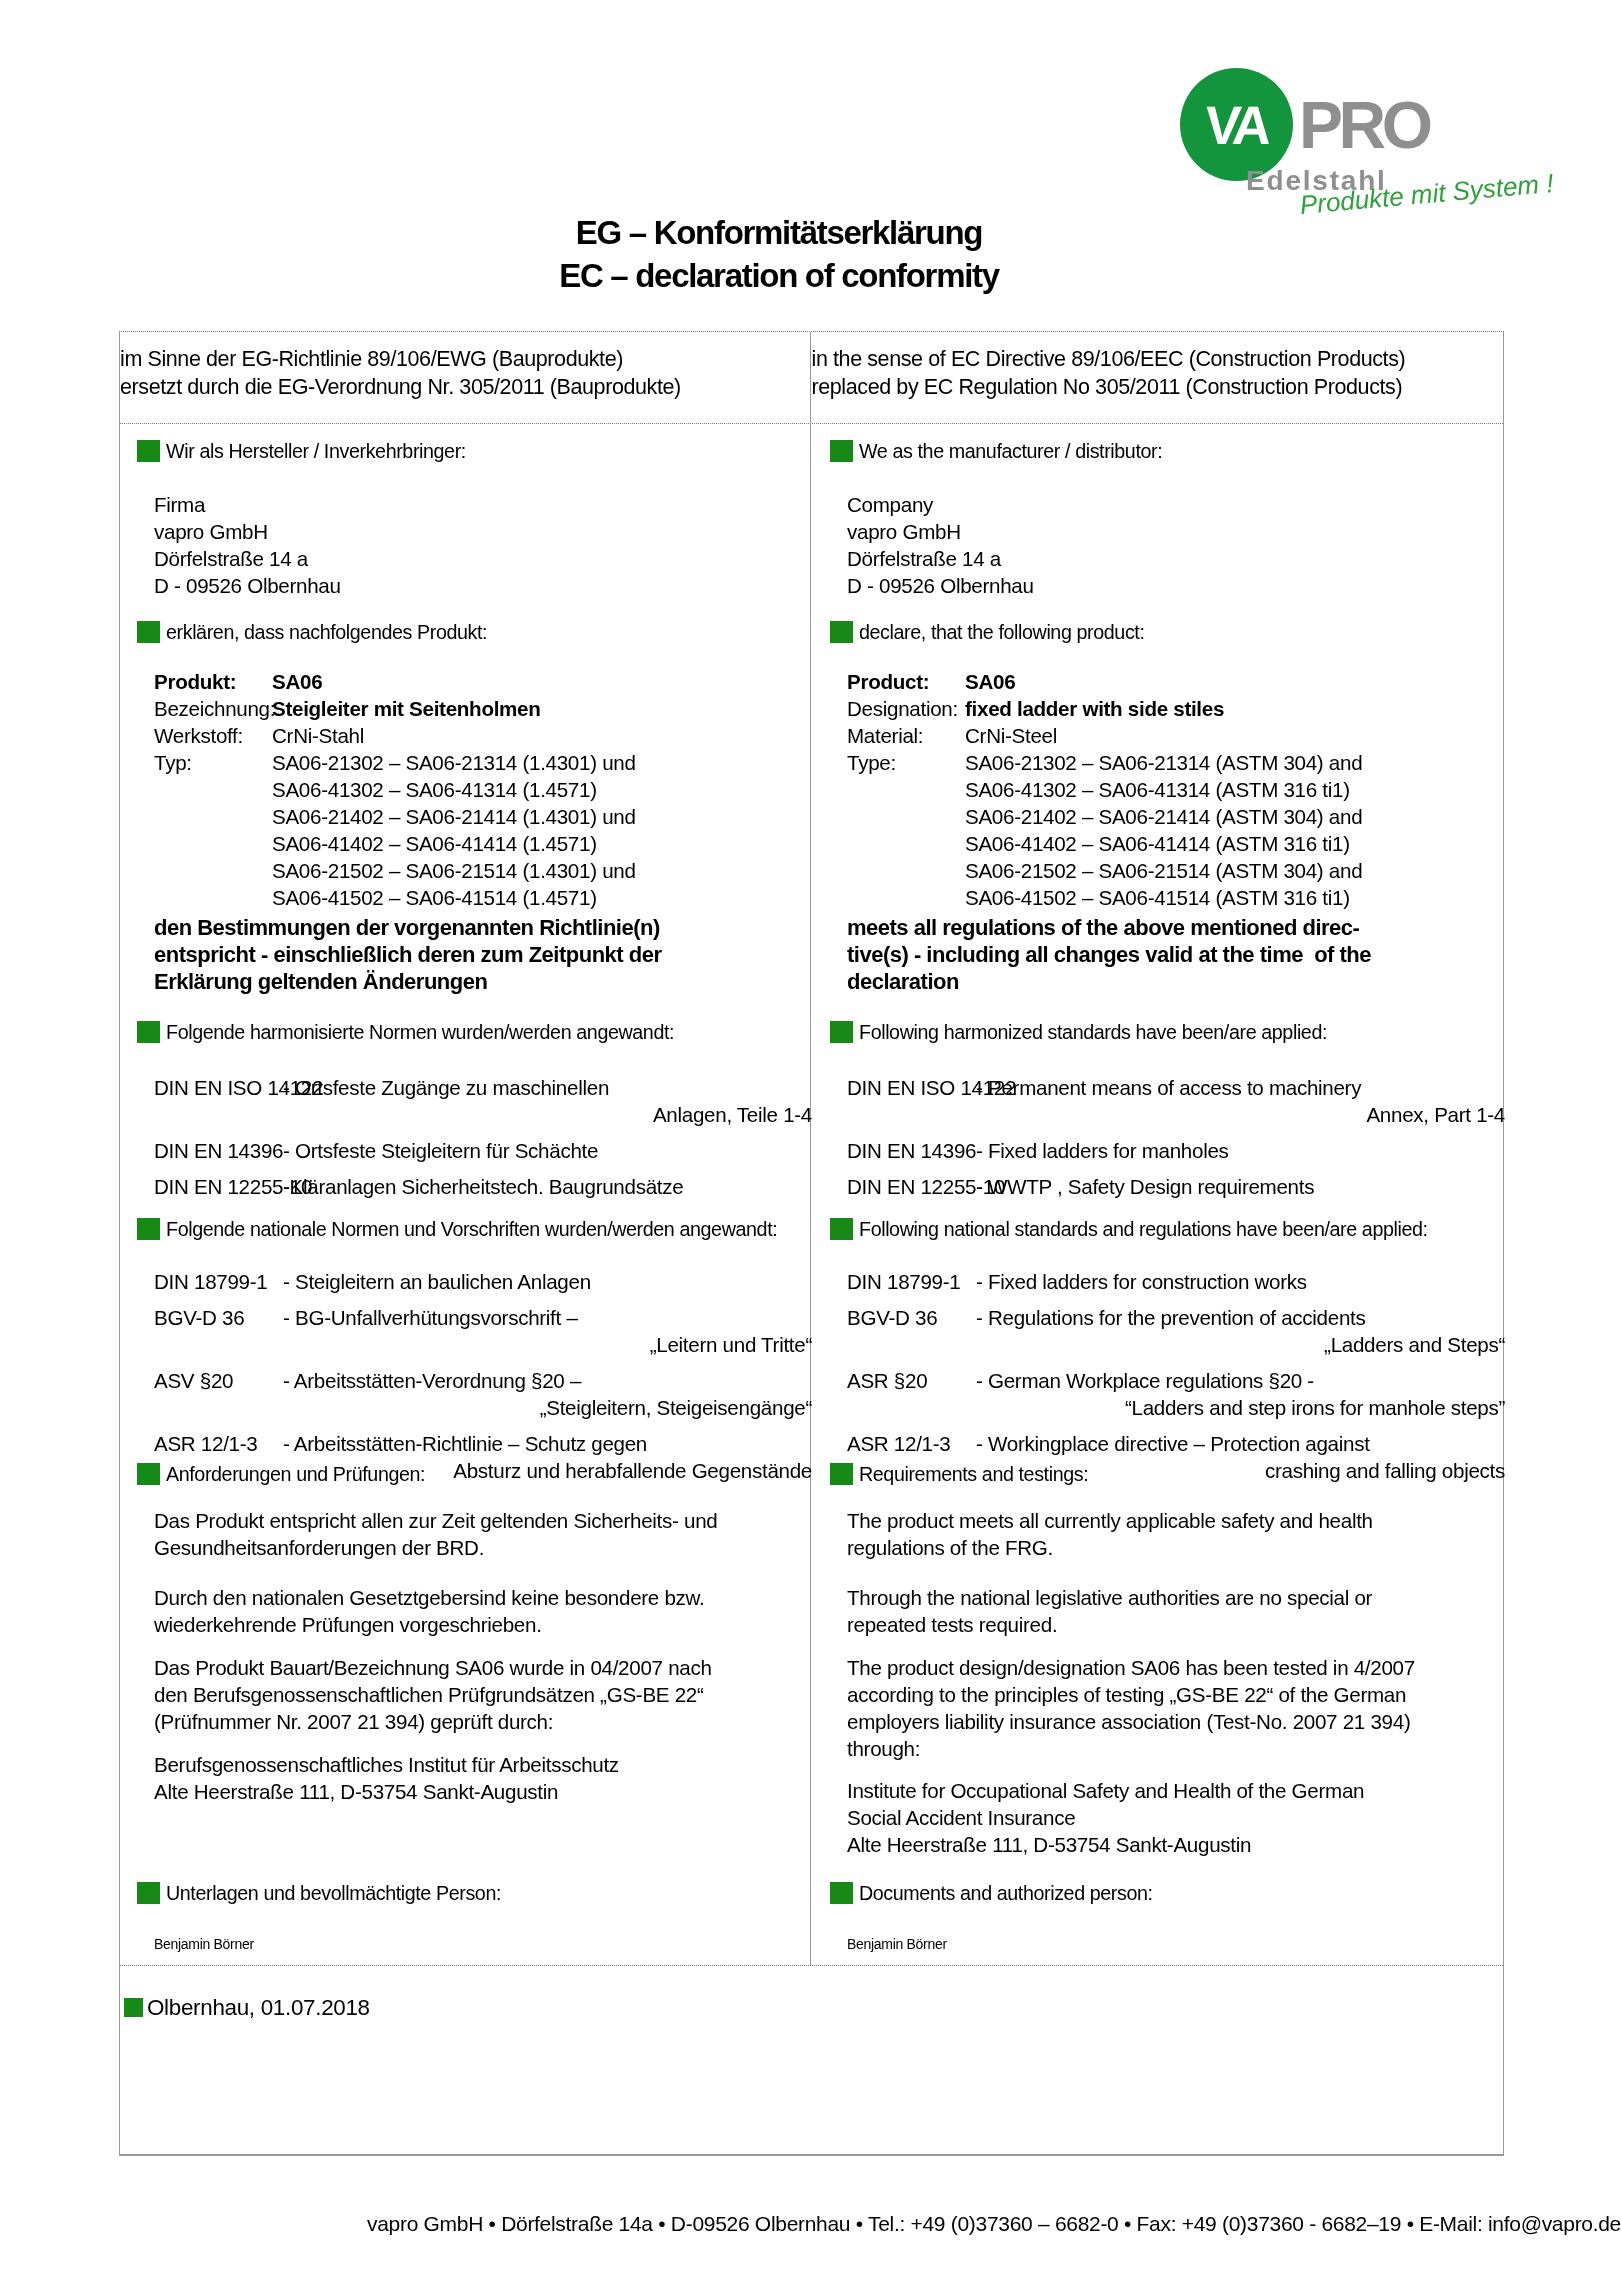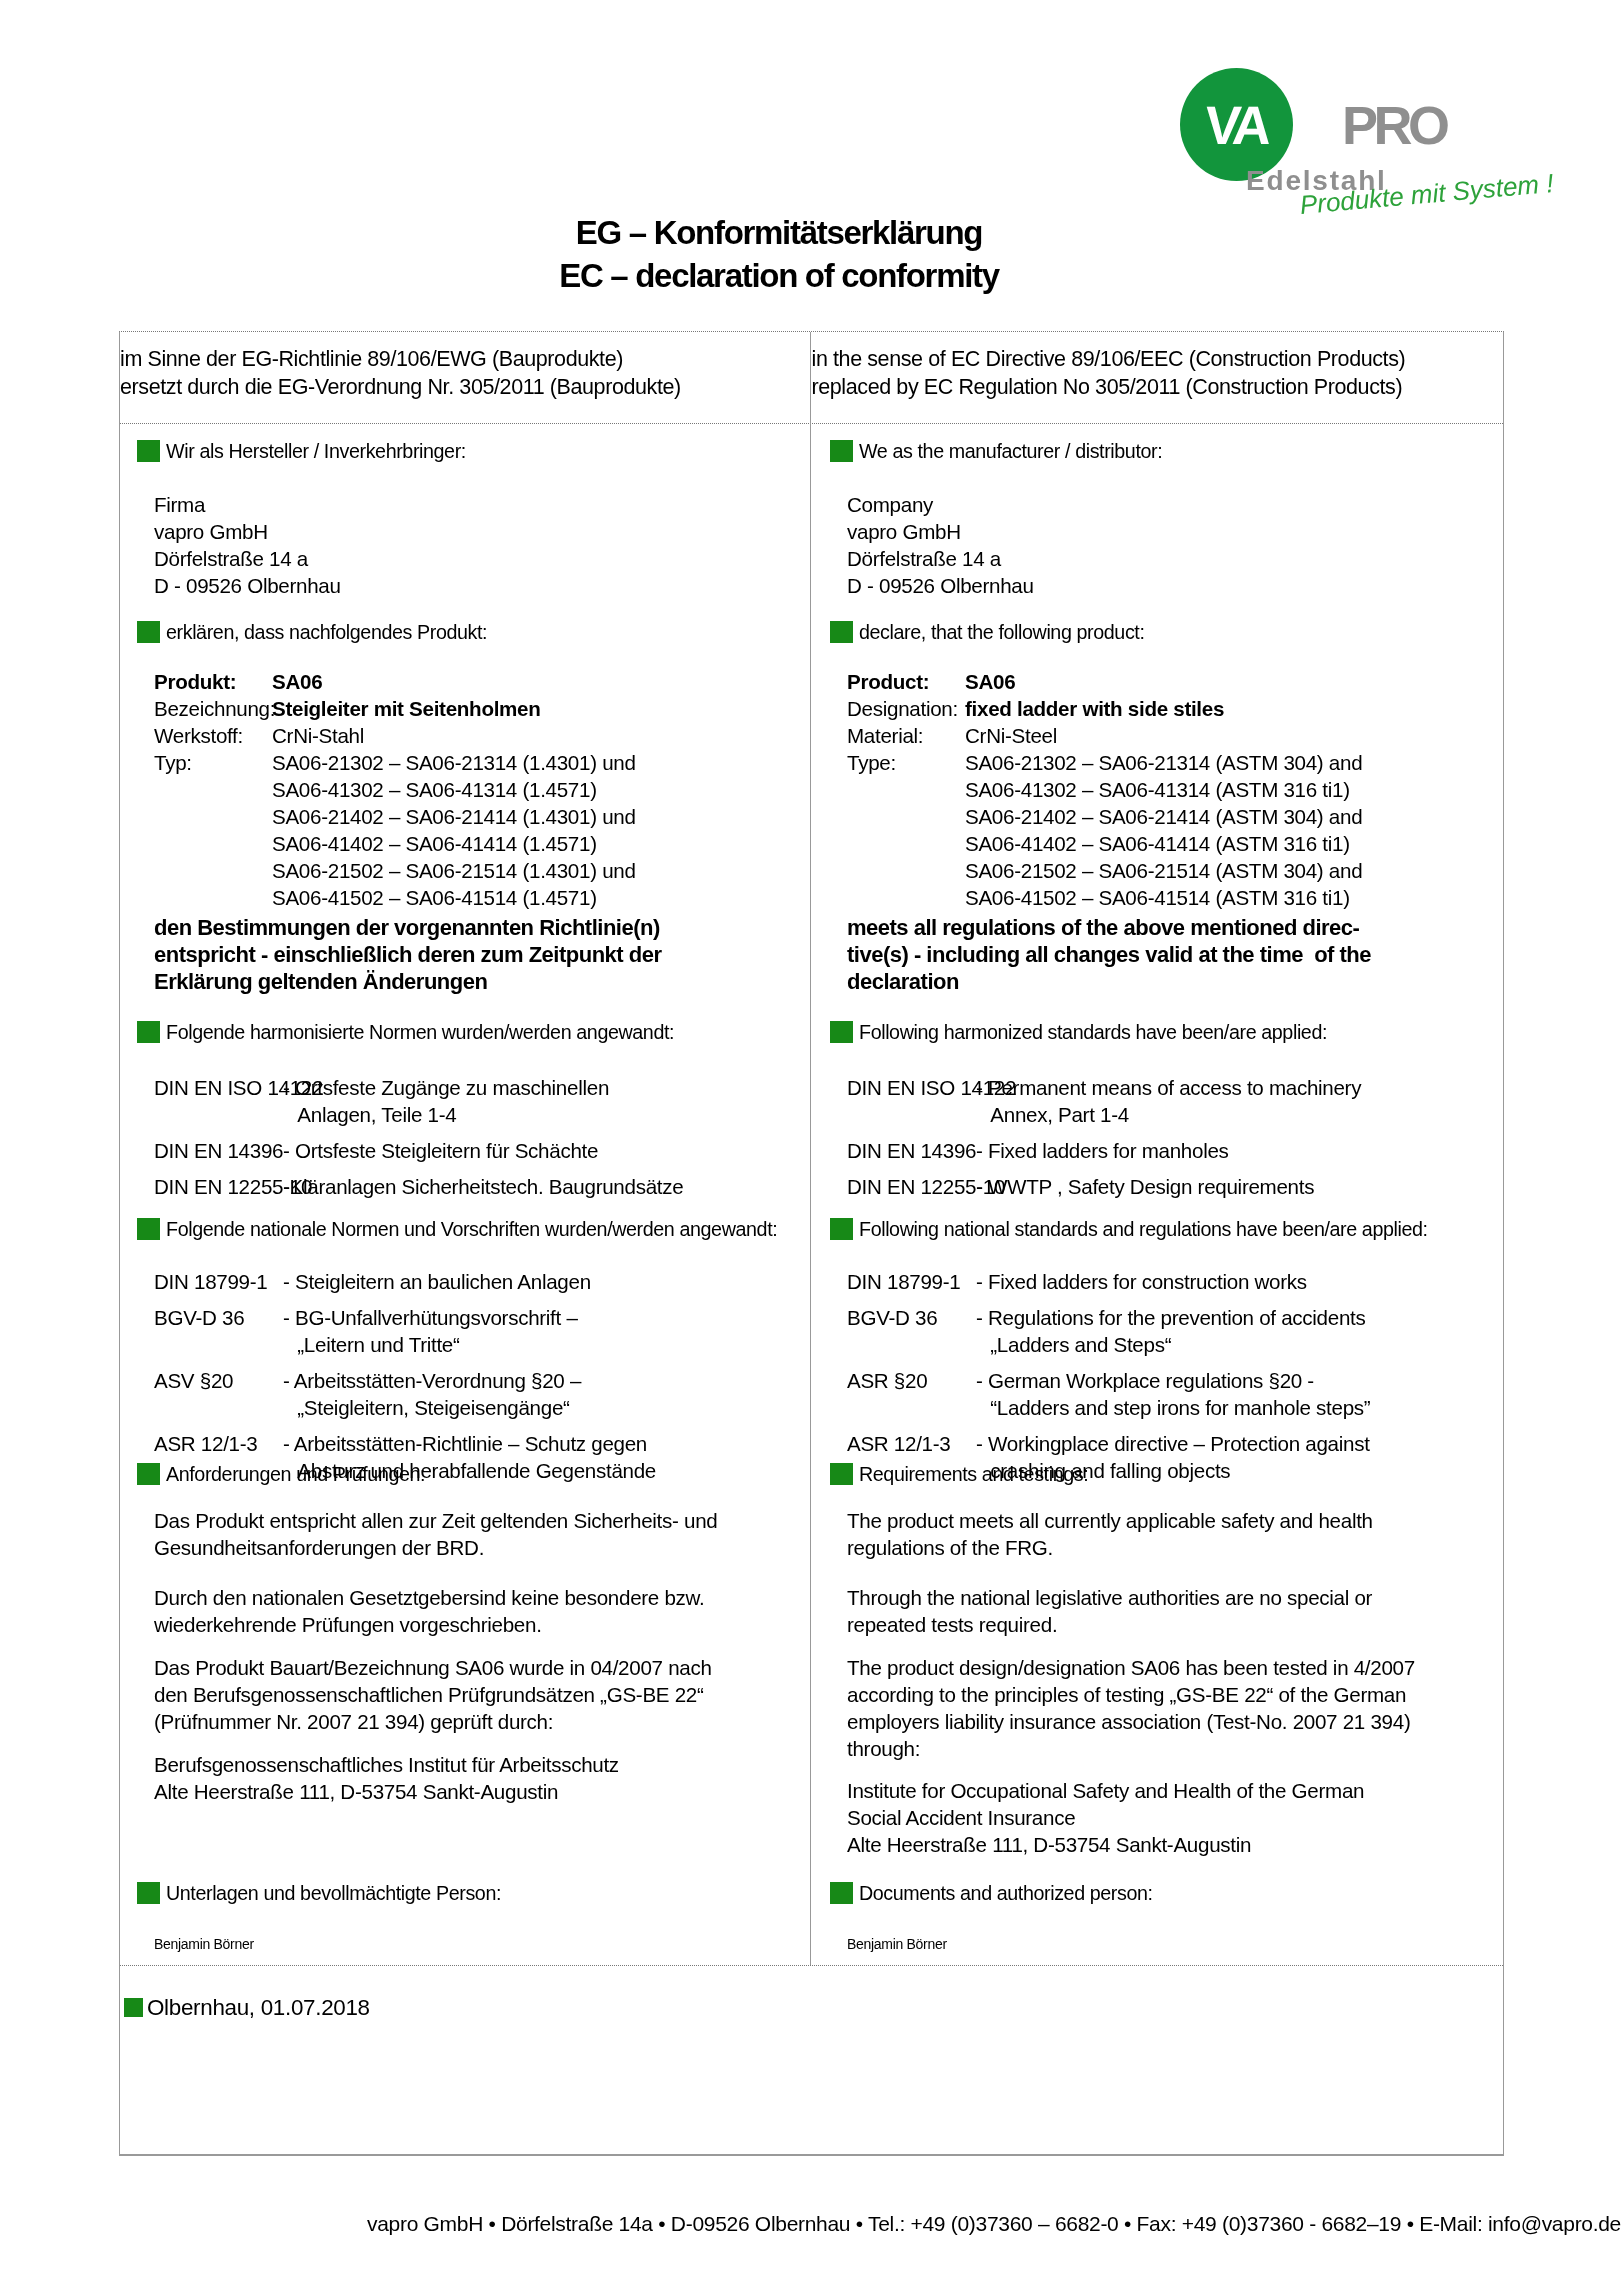--- a/index.html
+++ b/index.html
@@ -6,22 +6,22 @@
   body{
     width:1621px;height:2292px;background:#ffffff;position:relative;
     font-family:"Liberation Sans",sans-serif;color:#000;overflow:hidden;
   }
   .line{white-space:pre;}
 
   
   .logo-circle{position:absolute;left:1180px;top:68px;width:113px;height:113px;border-radius:50%;
     background:#12953c;display:flex;align-items:center;justify-content:center;}
   .logo-va{font-size:54px;font-weight:800;color:#fff;letter-spacing:-4.5px;transform:skewX(-4deg);}
-  .logo-pro{position:absolute;left:1299px;top:84px;font-size:54px;line-height:82px;font-weight:800;
-    color:#8f8f8f;letter-spacing:-4.5px;margin-left:43px;}
+  .logo-pro{position:absolute;left:1299px;top:84px;font-size:66px;line-height:82px;font-weight:800;
+    color:#8f8f8f;letter-spacing:-4.5px;}
   .logo-edelstahl{position:absolute;left:1246px;top:165px;font-size:28px;font-weight:700;
     color:#8f8f8f;letter-spacing:1.8px;}
   .logo-tagline{position:absolute;left:1300px;top:190px;font-size:26px;font-style:italic;
     color:#2da23a;transform:rotate(-5deg);transform-origin:left center;white-space:pre;}
 
   
   .title{position:absolute;left:0;top:211px;width:1558px;text-align:center;
     font-size:33px;font-weight:bold;line-height:43px;letter-spacing:-1.3px;}
 
   
@@ -47,21 +47,21 @@
   .bold-block{font-weight:bold;font-size:22px;letter-spacing:-0.5px;}
 
   .product-labels .line:nth-child(1){font-weight:bold;}
   .product-values .line:nth-child(1),
   .product-values .line:nth-child(2){font-weight:bold;}
 
   .stdrows{position:absolute;left:0;width:100%;}
   .stdrow{position:relative;margin-top:9px;}
   .stdrow .code{position:absolute;left:34px;top:0;font-size:20.6px;line-height:27px;letter-spacing:-0.3px;white-space:pre;}
   .stdrow .descs{margin-left:163px;font-size:20.6px;line-height:27px;letter-spacing:-0.3px;}
-  .stdrow .descs .line + .line{padding-left:14.3px;}
+  .stdrow .descs .line + .line{padding-left:14.3px;text-align:right;}
 
   .person{font-size:14px;}
 
   .date-rule{position:absolute;left:0;top:1633px;width:100%;border-top:1.8px dotted #777;}
   .date-row{position:absolute;left:0;top:1663px;width:100%;}
   .date-bullet{position:absolute;left:3.6px;top:2.7px;width:19.7px;height:19.7px;background:#178917;}
   .date-text{margin-left:27px;font-size:22.4px;letter-spacing:-0.3px;white-space:pre;}
 
   
   .footer{position:absolute;left:0;top:2212px;width:100%;text-align:right;

